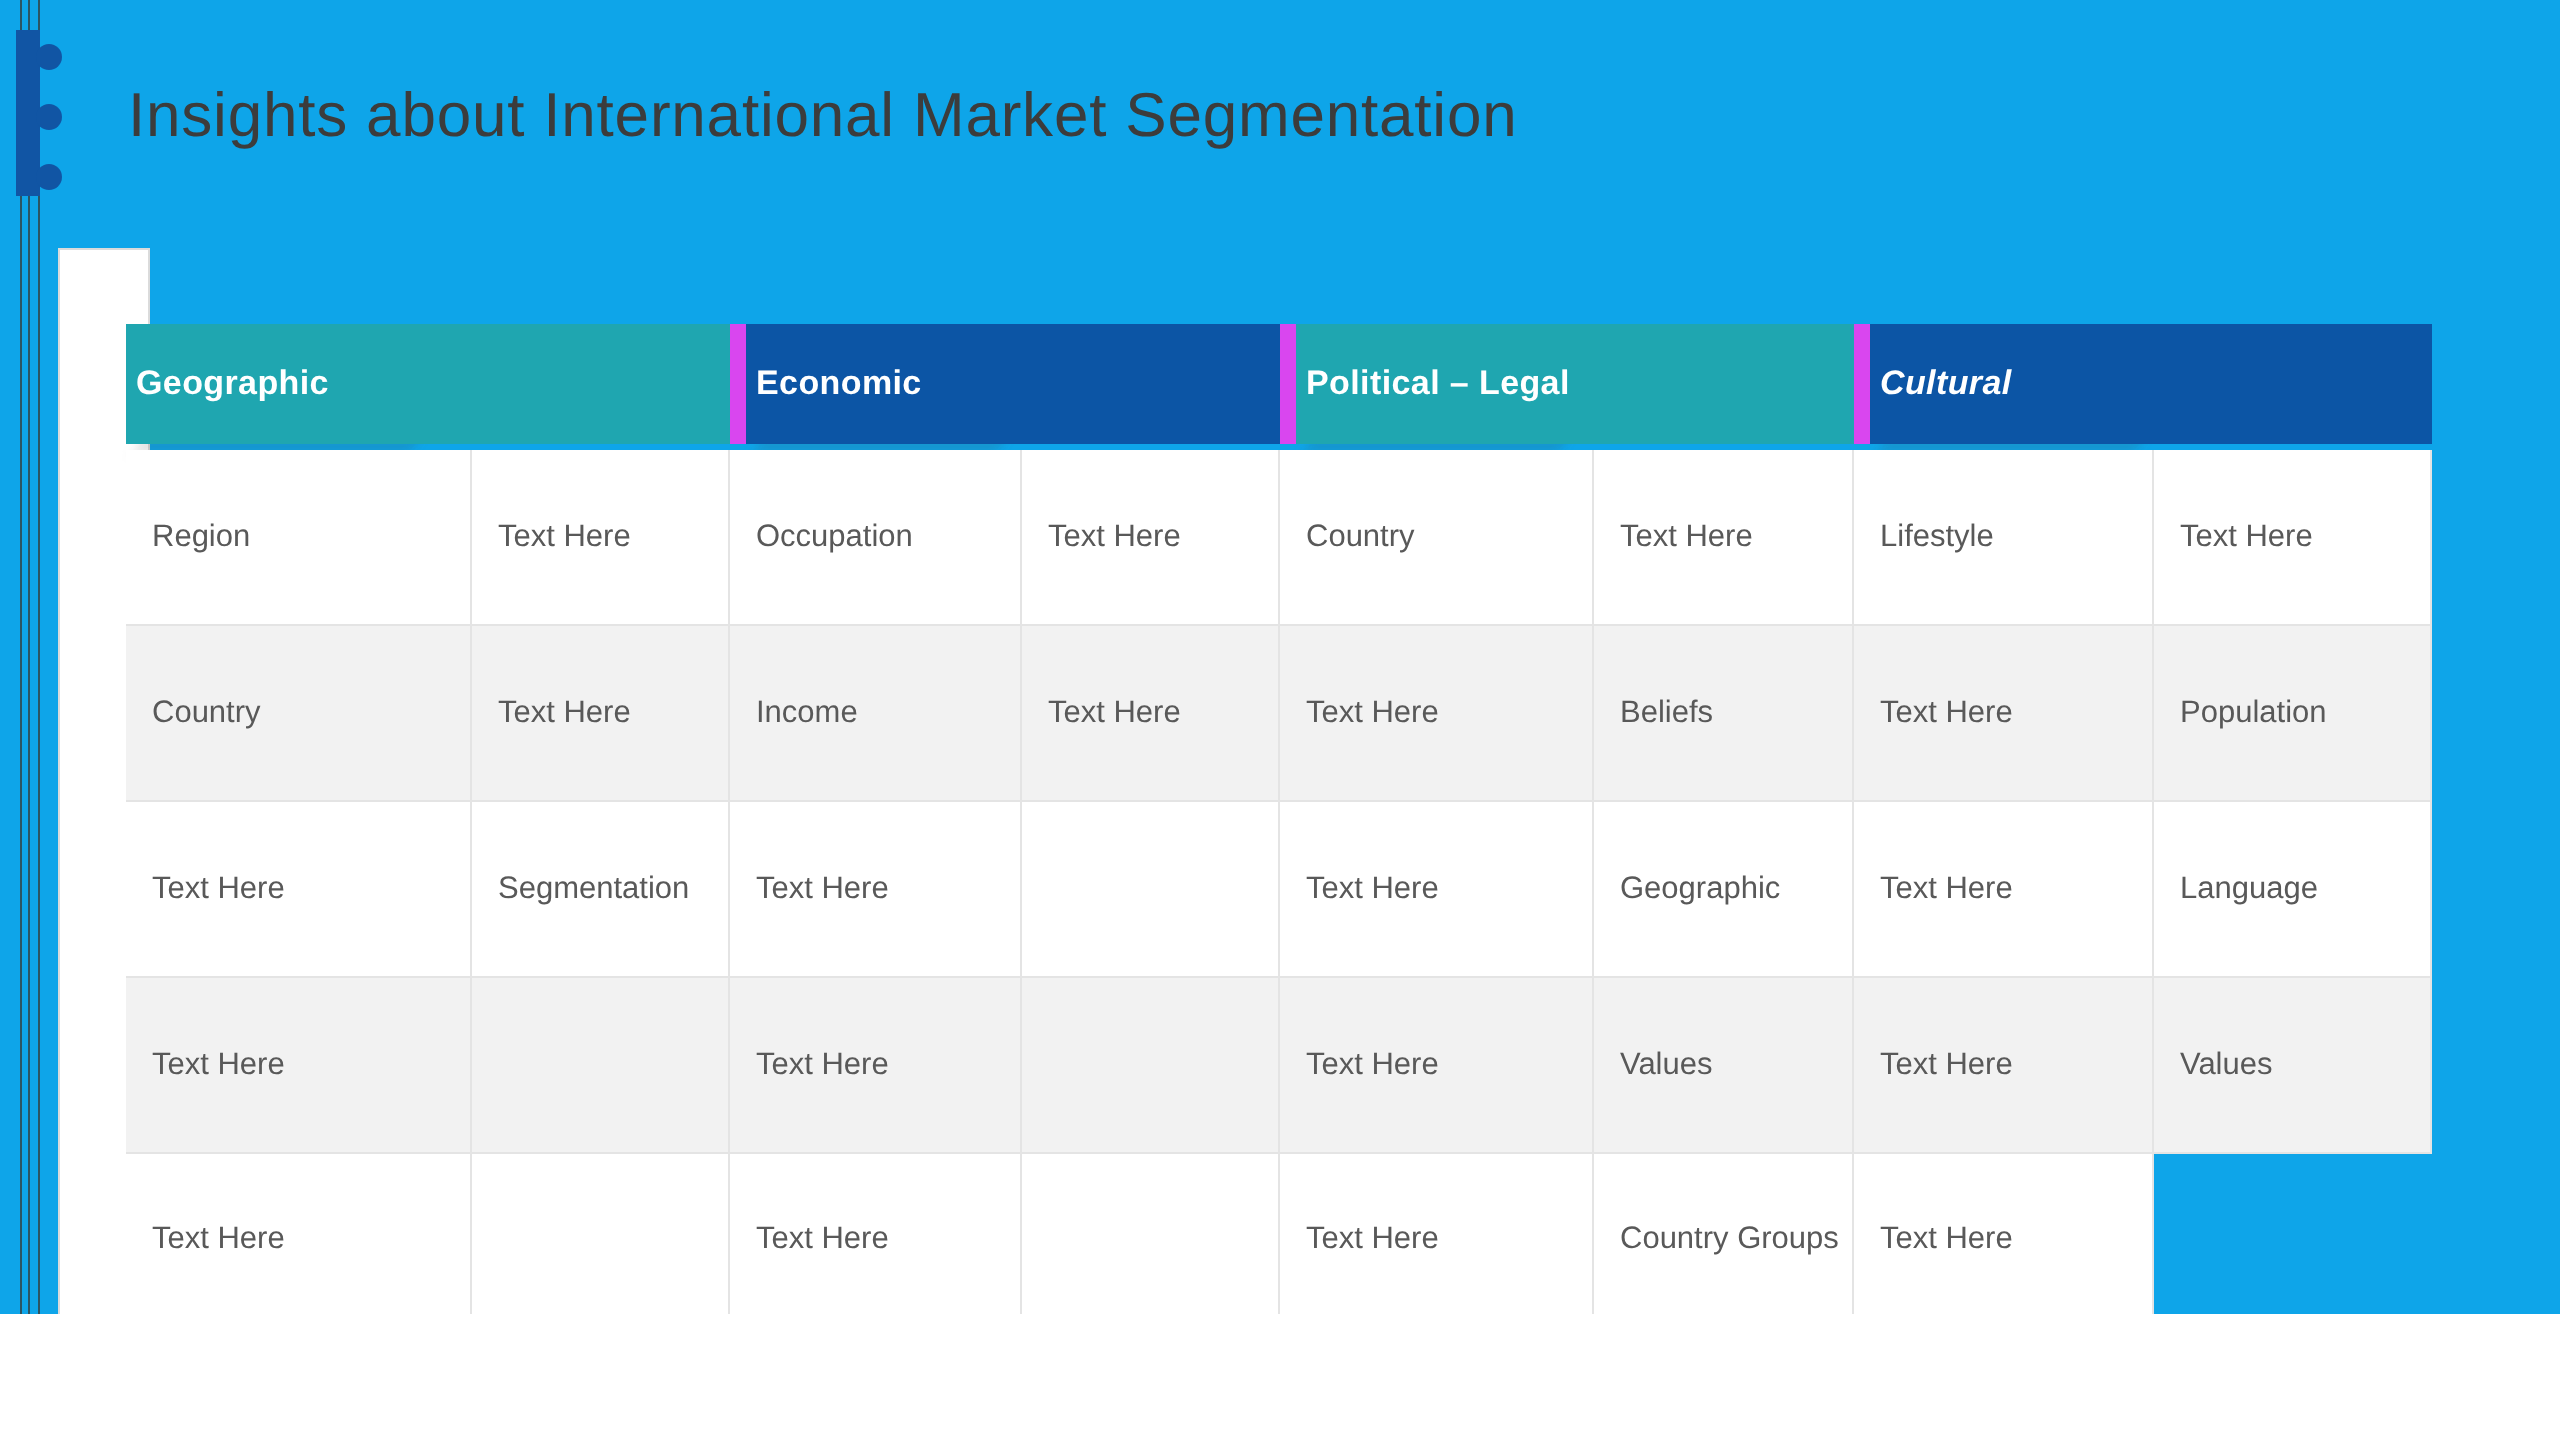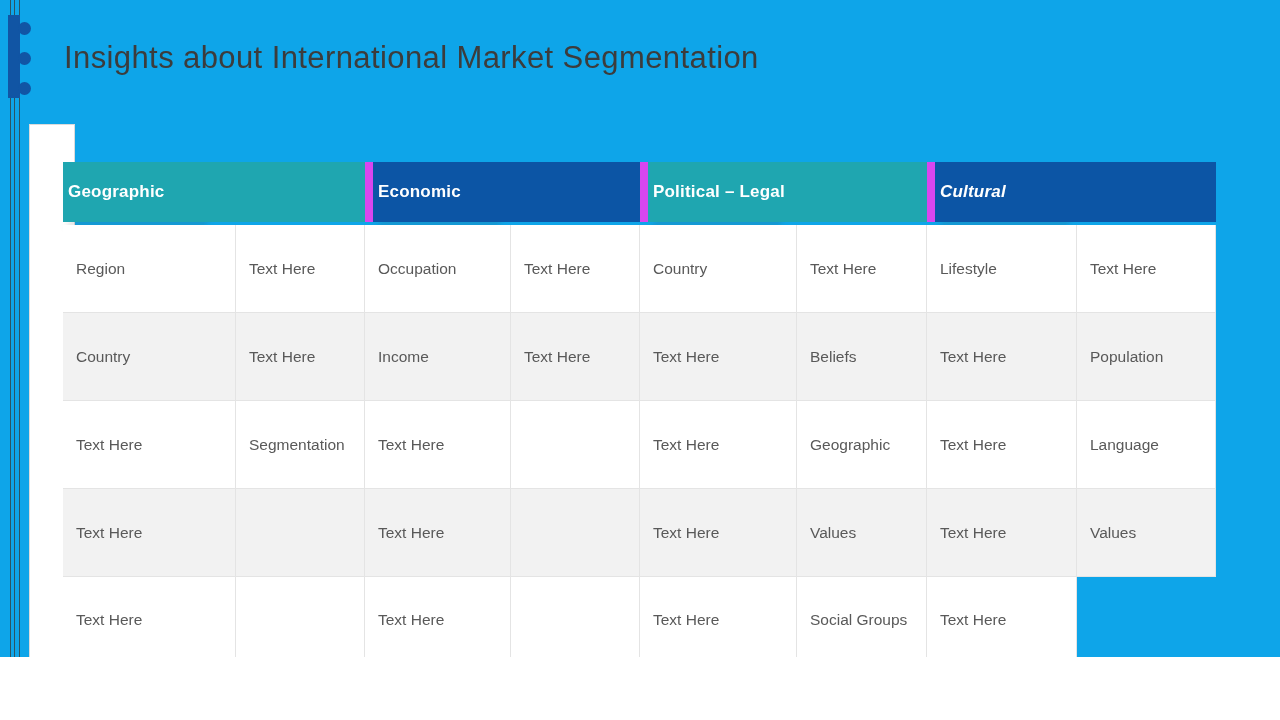--- a/index.html
+++ b/index.html
@@ -107,21 +107,21 @@
       <div class="td">Text Here</div>
       <div class="td">Values</div>
       <div class="td">Text Here</div>
 
       <div class="td">Values</div>
       <div class="td">Text Here</div>
       <div class="td"></div>
       <div class="td">Text Here</div>
       <div class="td"></div>
       <div class="td">Text Here</div>
-      <div class="td">Social Groups</div>
+      <div class="td">Country Groups</div>
       <div class="td">Text Here</div>
     </div>
   </div>
 
   <div class="chevron c1"></div>
   <div class="chevron c2"></div>
   <div class="chevron c3"></div>
   <div class="chevron c4"></div>
   <div class="footer-dot"></div>
   <div class="footer-bar"></div>

